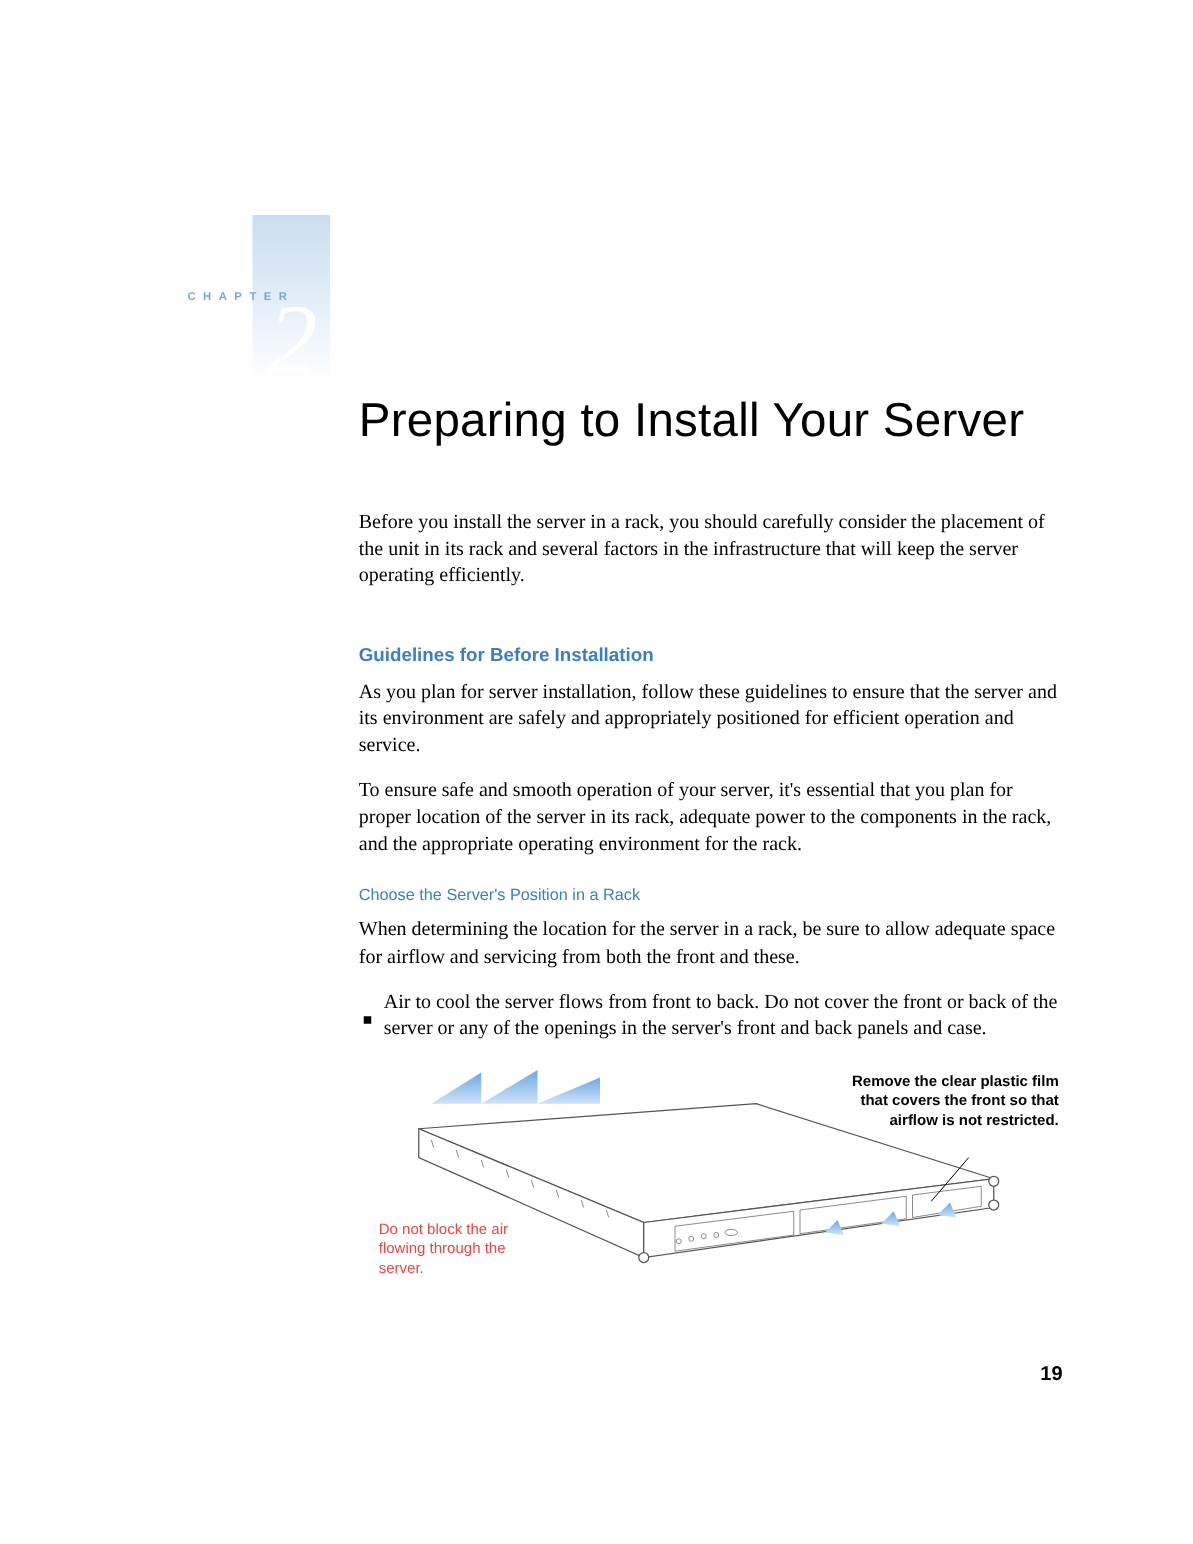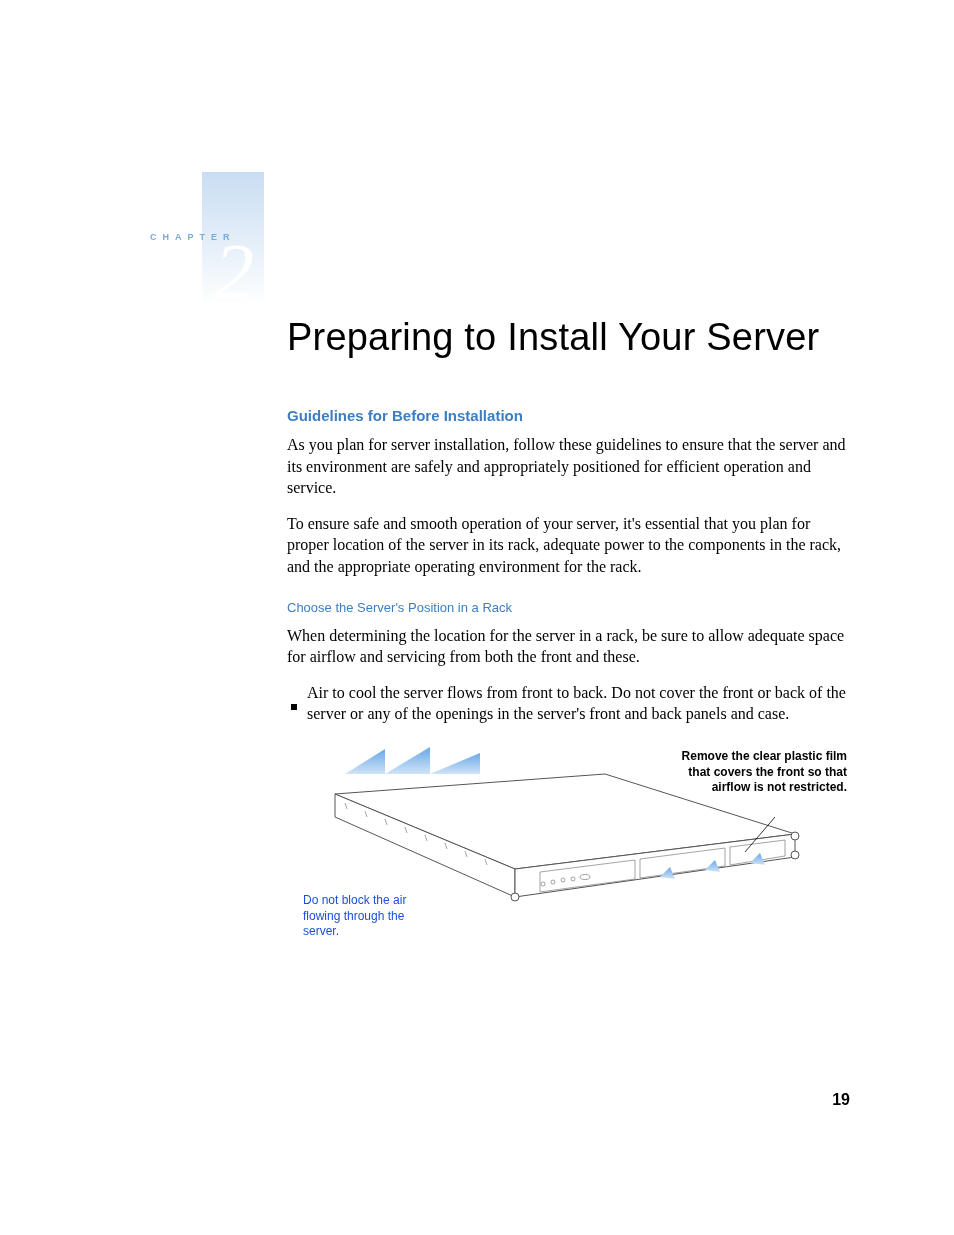--- a/index.html
+++ b/index.html
@@ -102,26 +102,26 @@
   }
   .figure {
     position: relative;
     margin-top: 10px;
     width: 560px;
     height: 200px;
   }
   .callout-left {
     position: absolute;
     left: 16px;
-    top: 154px;
+    top: 128px;
     width: 140px;
     font-family: Arial, Helvetica, sans-serif;
     font-size: 12px;
     line-height: 1.3;
-    color: #1d4ed8;
+    color: #ef4444;
   }
   .callout-right {
     position: absolute;
     right: 0;
     top: 10px;
     width: 190px;
     font-family: Arial, Helvetica, sans-serif;
     font-size: 12px;
     line-height: 1.3;
     text-align: right;
@@ -149,20 +149,21 @@
 
 <div class="page">
 
   <div class="chapter-block"></div>
   <div class="chapter-label">CHAPTER</div>
   <div class="chapter-number">2</div>
 
   <div class="content">
     <h1 class="title">Preparing to Install Your Server</h1>
 
+    <p class="intro">Before you install the server in a rack, you should carefully consider the placement of the unit in its rack and several factors in the infrastructure that will keep the server operating efficiently.</p>
 
     <div class="h2">Guidelines for Before Installation</div>
     <p class="para">As you plan for server installation, follow these guidelines to ensure that the server and its environment are safely and appropriately positioned for efficient operation and service.</p>
     <p class="para">To ensure safe and smooth operation of your server, it's essential that you plan for proper location of the server in its rack, adequate power to the components in the rack, and the appropriate operating environment for the rack.</p>
 
     <div class="h3">Choose the Server's Position in a Rack</div>
     <p class="para">When determining the location for the server in a rack, be sure to allow adequate space for airflow and servicing from both the front and these.</p>
 
     <div class="bullet-row">
       <div class="bullet-square"></div>

